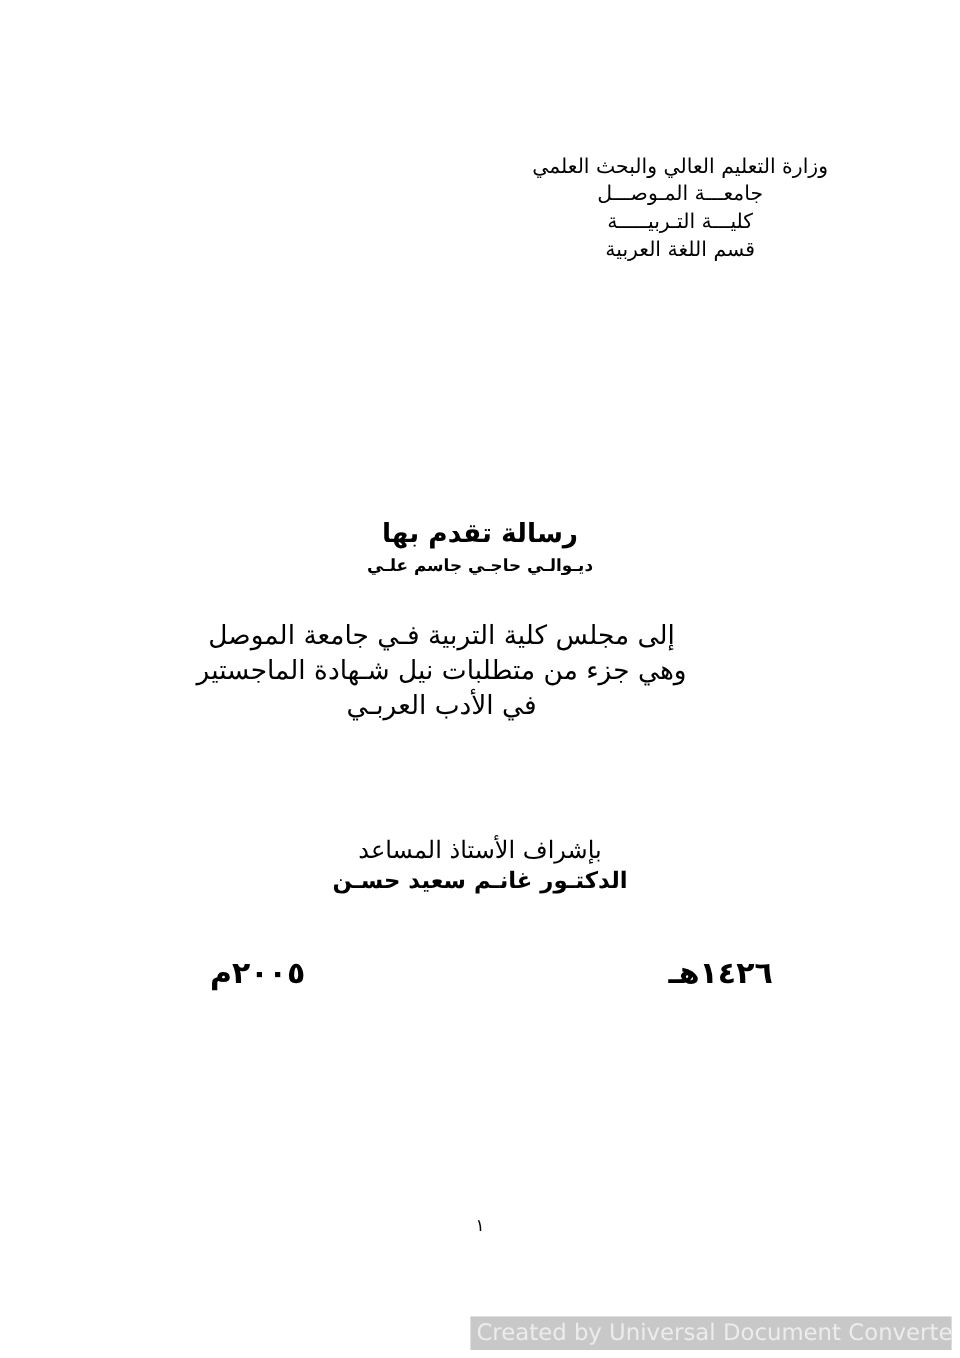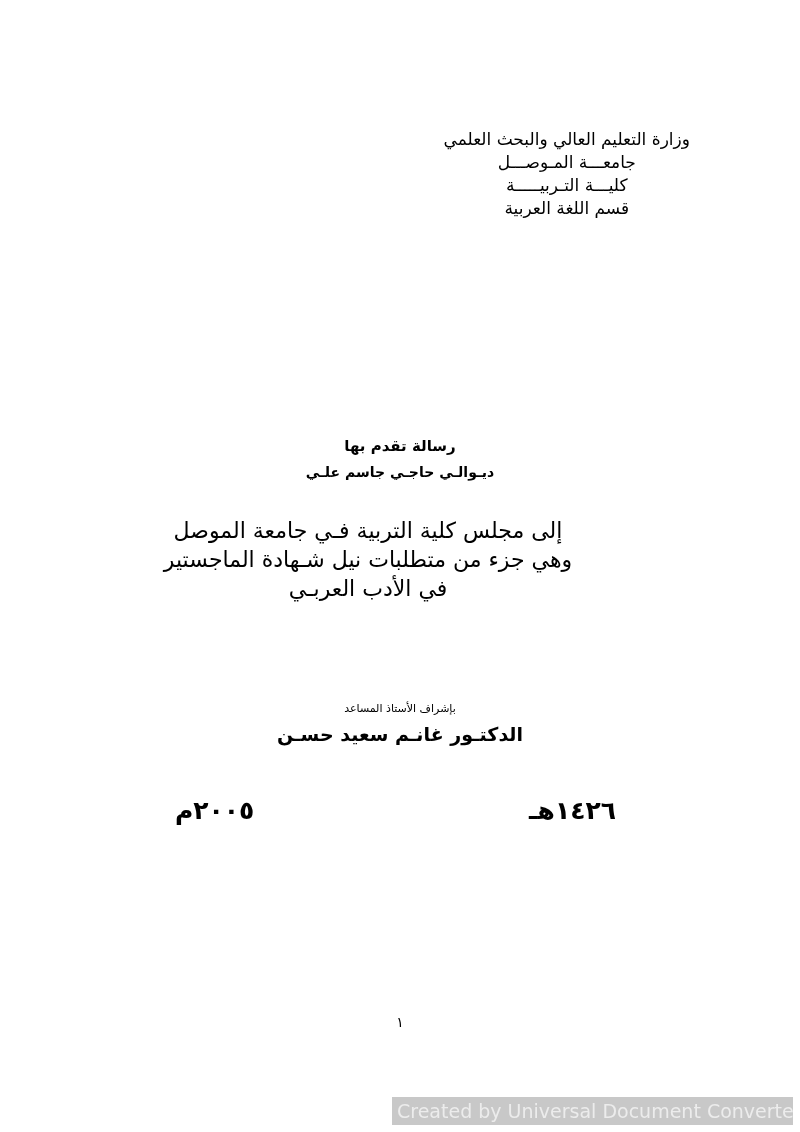--- a/index.html
+++ b/index.html
@@ -40,21 +40,21 @@
   }
   .submission-block {
     position: absolute;
     top: 433px;
     left: 0;
     width: 800px;
     text-align: center;
     direction: rtl;
   }
   .submission-intro {
-    font-size: 15px;
+    font-size: 22px;
     font-weight: bold;
     line-height: 26px;
   }
   .author-name {
     font-size: 14px;
     font-weight: bold;
     line-height: 27px;
   }
   .statement-block {
     position: absolute;
@@ -69,37 +69,37 @@
   }
   .supervision-block {
     position: absolute;
     top: 696px;
     left: 0;
     width: 800px;
     text-align: center;
     direction: rtl;
   }
   .supervision-intro {
-    font-size: 11px;
+    font-size: 20px;
     font-weight: normal;
     line-height: 25px;
   }
   .supervisor-name {
     font-size: 19px;
     font-weight: bold;
     line-height: 27px;
   }
   .date {
     position: absolute;
     top: 796px;
     direction: rtl;
     font-size: 25px;
     font-weight: bold;
   }
-  .date-hijri { right: 184px; }
+  .date-hijri { right: 156px; }
   .date-gregorian { left: 175px; }
   .page-number {
     position: absolute;
     top: 1014px;
     left: 0;
     width: 800px;
     text-align: center;
     font-size: 14px;
   }
   .watermark {

